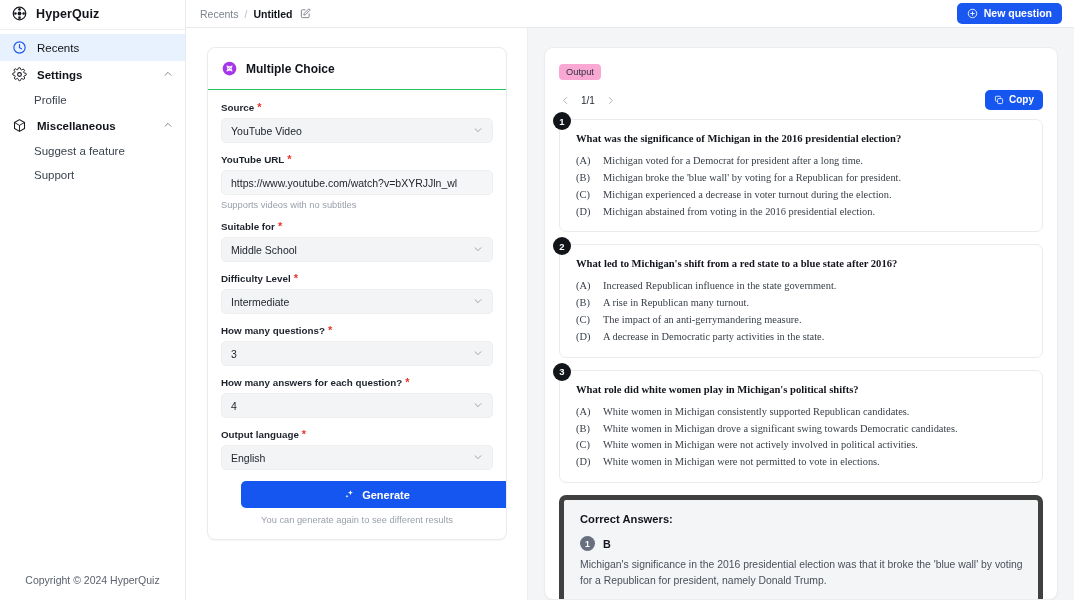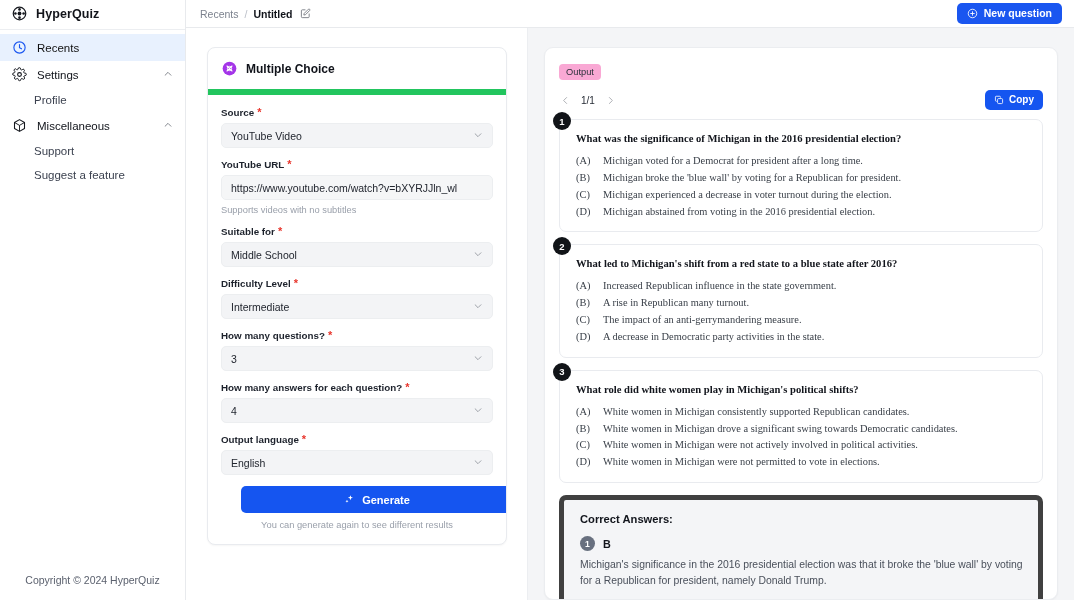--- a/index.html
+++ b/index.html
@@ -26,21 +26,21 @@
 
   .nav { padding-top: 4px; }
   .nav-item {
     display: flex; align-items: center; gap: 10px;
     padding: 6px 12px; font-size: 11.5px; color: #1f2430;
     cursor: pointer; position: relative;
   }
   .nav-item.active { background: #e8f1fe; }
   .nav-item.active .nav-label { color: #111; font-weight: normal; }
   .nav-label { flex: 1; font-size: 11.5px; }
-  .nav-item.section .nav-label { font-weight: normal; color: #10131a; }
+  .nav-item.section .nav-label { font-weight: bold; color: #10131a; }
   .nav-sub {
     padding: 6px 12px 6px 34px; font-size: 11.5px; color: #3c4250;
     cursor: pointer;
   }
   .chev { width: 10px; height: 10px; flex: 0 0 10px; opacity: .75; }
   .ico { width: 15px; height: 15px; flex: 0 0 15px; display:block; }
   .footer-copy {
     margin-top: auto; padding: 0 0 14px 0; text-align: center;
     font-size: 10.5px; color: #5b616e;
   }
@@ -74,21 +74,21 @@
     border-right: 1px solid #eceef1;
     padding: 19px 20px 0 21px; overflow: hidden;
   }
   .card {
     border: 1px solid #e9ebef; border-radius: 8px; background: #fff;
     box-shadow: 0 1px 2px rgba(16,19,26,.04);
     overflow: hidden;
   }
   .card-head {
     display: flex; align-items: center; gap: 9px;
-    padding: 13px 14px; border-bottom: 6px solid #22c55e;
+    padding: 13px 14px; border-bottom: 1px solid #22c55e;
   }
   .mc-ico { width: 15px; height: 15px; flex:0 0 15px; display:block; }
   .card-title { font-size: 12px; font-weight: bold; color: #10131a; }
   .card-body { padding: 12px 13px 14px 13px; }
 
   .field { margin-bottom: 11px; }
   .flabel {
     font-size: 9.8px; font-weight: bold; color: #1d222c;
     margin-bottom: 5px; display: flex; align-items: center; gap: 3px;
   }
@@ -233,24 +233,24 @@
         </span>
         <span class="nav-label">Miscellaneous</span>
         <span>
           <svg class="chev" viewBox="0 0 24 24" fill="none">
             <path d="M5 15l7-7 7 7" stroke="#3d434e" stroke-width="2" stroke-linecap="round" stroke-linejoin="round"></path>
           </svg>
         </span>
       </div>
 
       <div class="nav-sub">
+        <span>Suggest a feature</span>
+      </div>
+      <div class="nav-sub">
         <span>Support</span>
-      </div>
-      <div class="nav-sub">
-        <span>Suggest a feature</span>
       </div>
     </nav>
 
     <div class="footer-copy">Copyright © 2024 HyperQuiz</div>
   </aside>
 
   <section class="main">
 
     <div class="topbar">
       <div class="crumbs">

